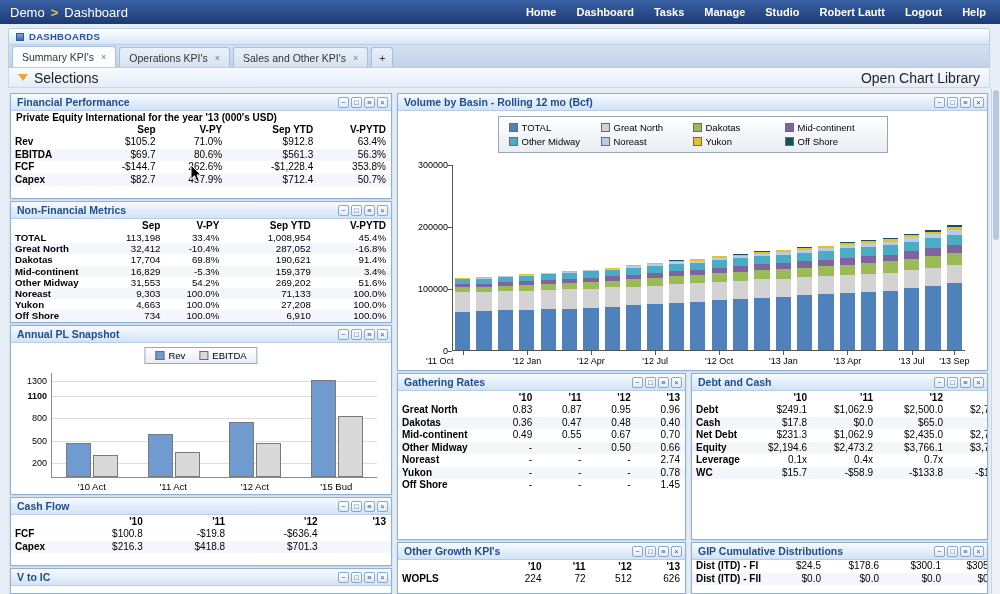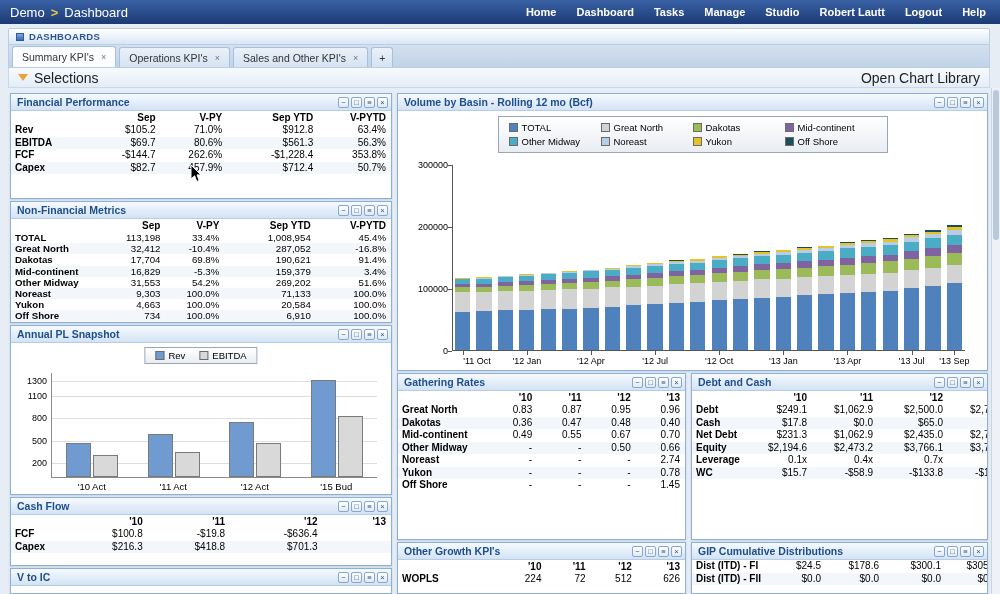--- a/index.html
+++ b/index.html
@@ -119,20 +119,21 @@
 <div class="panel" style="left:10px;top:93px;width:382px;height:106px;">
   <div class="panel-header">
     <span class="panel-title">Financial Performance</span>
     <span class="win-controls">
         <span class="win-btn">−</span>
         <span class="win-btn">□</span>
         <span class="win-btn">≡</span>
         <span class="win-btn">×</span>
       </span>
   </div>
+  <div class="fin-caption">Private Equity International for the year '13 (000's USD)</div>
   <div class="panel-body">
       <table class="tbl">
         <colgroup>
           <col style="width: 78px;">
           <col style="width: 70px;">
           <col style="width: 66px;">
           <col style="width: 90px;">
           <col style="width: 72px;">
         </colgroup>
         <thead>
@@ -246,21 +247,21 @@
             <td>Noreast</td>
             <td>9,303</td>
             <td>100.0%</td>
             <td>71,133</td>
             <td>100.0%</td>
           </tr>
           <tr>
             <td>Yukon</td>
             <td>4,663</td>
             <td>100.0%</td>
-            <td>20,584</td>
+            <td>27,208</td>
             <td>100.0%</td>
           </tr>
           <tr>
             <td>Off Shore</td>
             <td>734</td>
             <td>100.0%</td>
             <td>6,910</td>
             <td>100.0%</td>
           </tr>
         </tbody>
@@ -290,21 +291,21 @@
         <div style="position: absolute; bottom: 0px; left: 95.8px; width: 25px; height: 42.8px; background: rgb(111, 155, 209); border: 1px solid rgb(122, 122, 122);"></div>
         <div style="position: absolute; bottom: 0px; left: 122.8px; width: 25px; height: 24.8px; background: rgb(217, 217, 217); border: 1px solid rgb(122, 122, 122);"></div>
         <div style="position: absolute; bottom: 0px; left: 177.3px; width: 25px; height: 55.5px; background: rgb(111, 155, 209); border: 1px solid rgb(122, 122, 122);"></div>
         <div style="position: absolute; bottom: 0px; left: 204.3px; width: 25px; height: 33.8px; background: rgb(217, 217, 217); border: 1px solid rgb(122, 122, 122);"></div>
         <div style="position: absolute; bottom: 0px; left: 258.8px; width: 25px; height: 97.5px; background: rgb(111, 155, 209); border: 1px solid rgb(122, 122, 122);"></div>
         <div style="position: absolute; bottom: 0px; left: 285.8px; width: 25px; height: 61.5px; background: rgb(217, 217, 217); border: 1px solid rgb(122, 122, 122);"></div>
       </div>
       <div class="axis-label" style="left: 2px; top: 115px; width: 34px; text-align: right;">200</div>
       <div class="axis-label" style="left: 2px; top: 92.5px; width: 34px; text-align: right;">500</div>
       <div class="axis-label" style="left: 2px; top: 70px; width: 34px; text-align: right;">800</div>
-      <div class="axis-label" style="left: 2px; top: 47.5px; width: 34px; text-align: right;">1100</div>
+      <div class="axis-label" style="left: 2px; top: 47.5px; width: 34px; text-align: right; font-weight: bold;">1100</div>
       <div class="axis-label" style="left: 2px; top: 32.5px; width: 34px; text-align: right;">1300</div>
       <div class="axis-label" style="left: 40px; top: 138px; width: 81.5px; text-align: center; font-size: 9.5px;">'10 Act</div>
       <div class="axis-label" style="left: 121.5px; top: 138px; width: 81.5px; text-align: center; font-size: 9.5px;">'11 Act</div>
       <div class="axis-label" style="left: 203px; top: 138px; width: 81.5px; text-align: center; font-size: 9.5px;">'12 Act</div>
       <div class="axis-label" style="left: 284.5px; top: 138px; width: 81.5px; text-align: center; font-size: 9.5px;">'15 Bud</div>
       <div class="legend-box" style="position: absolute; top: 4px; left: 50%; transform: translateX(-50%);">
         <span class="legend-item">
           <span class="swatch" style="background: rgb(111, 155, 209);"></span>
           <span>Rev</span>
         </span>
@@ -622,21 +623,21 @@
         </div>
       </div>
       <div class="axis-label" style="left: 8px; top: 235px; width: 42px; text-align: right;">0</div>
       <div style="position: absolute; left: 50px; top: 240px; width: 4px; height: 1px; background: rgb(85, 85, 85);"></div>
       <div class="axis-label" style="left: 8px; top: 173px; width: 42px; text-align: right;">100000</div>
       <div style="position: absolute; left: 50px; top: 178px; width: 4px; height: 1px; background: rgb(85, 85, 85);"></div>
       <div class="axis-label" style="left: 8px; top: 111px; width: 42px; text-align: right;">200000</div>
       <div style="position: absolute; left: 50px; top: 116px; width: 4px; height: 1px; background: rgb(85, 85, 85);"></div>
       <div class="axis-label" style="left: 8px; top: 49px; width: 42px; text-align: right;">300000</div>
       <div style="position: absolute; left: 50px; top: 54px; width: 4px; height: 1px; background: rgb(85, 85, 85);"></div>
-      <div class="axis-label" style="left: 57px; top: 245px; width: 44px; text-align: center;">'11 Oct</div>
+      <div class="axis-label" style="left: 28px; top: 245px; width: 44px; text-align: left;">'11 Oct</div>
       <div style="position: absolute; left: 64.7px; top: 240px; width: 1px; height: 4px; background: rgb(85, 85, 85);"></div>
       <div class="axis-label" style="left: 106.8px; top: 245px; width: 44px; text-align: center;">'12 Jan</div>
       <div style="position: absolute; left: 128.8px; top: 240px; width: 1px; height: 4px; background: rgb(85, 85, 85);"></div>
       <div class="axis-label" style="left: 170.9px; top: 245px; width: 44px; text-align: center;">'12 Apr</div>
       <div style="position: absolute; left: 192.9px; top: 240px; width: 1px; height: 4px; background: rgb(85, 85, 85);"></div>
       <div class="axis-label" style="left: 235.1px; top: 245px; width: 44px; text-align: center;">'12 Jul</div>
       <div style="position: absolute; left: 257.1px; top: 240px; width: 1px; height: 4px; background: rgb(85, 85, 85);"></div>
       <div class="axis-label" style="left: 299.2px; top: 245px; width: 44px; text-align: center;">'12 Oct</div>
       <div style="position: absolute; left: 321.2px; top: 240px; width: 1px; height: 4px; background: rgb(85, 85, 85);"></div>
       <div class="axis-label" style="left: 363.3px; top: 245px; width: 44px; text-align: center;">'13 Jan</div>

